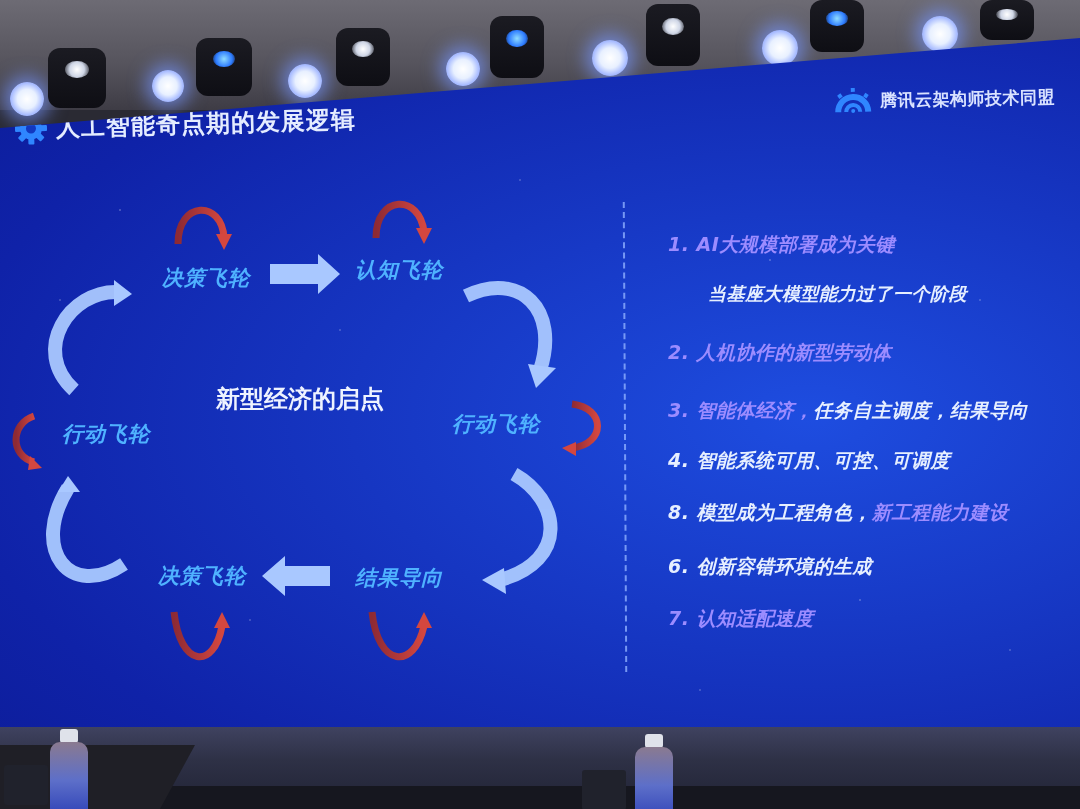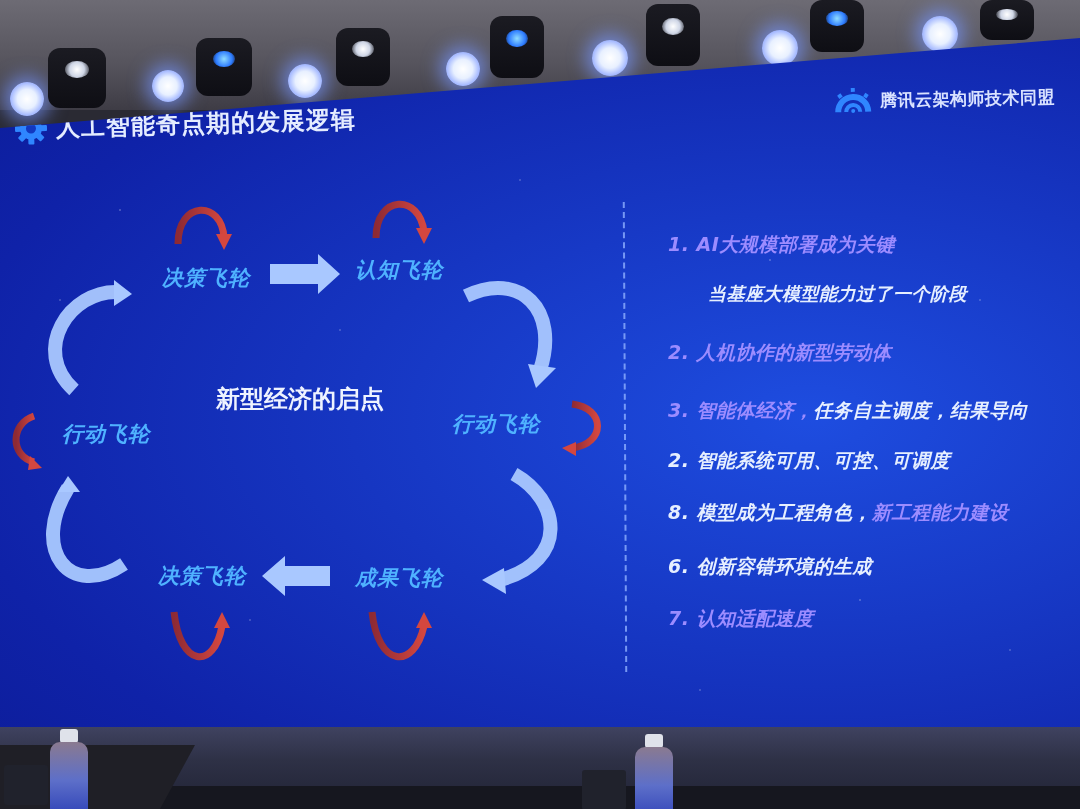--- a/index.html
+++ b/index.html
@@ -204,39 +204,39 @@
         <polygon points="576,262 576,276 562,268"></polygon>
         <polygon points="30,276 42,288 28,290"></polygon>
         <polygon points="214,448 230,448 222,432"></polygon>
         <polygon points="416,448 432,448 424,432"></polygon>
       </g>
     </svg>
 
     <span class="node" style="left:162px;top:84px;">决策飞轮</span>
     <span class="node" style="left:355px;top:76px;">认知飞轮</span>
     <span class="node" style="left:452px;top:230px;">行动飞轮</span>
-    <span class="node" style="left:355px;top:384px;">成果飞轮</span>
+    <span class="node" style="left:355px;top:384px;">结果导向</span>
     <span class="node" style="left:158px;top:382px;">决策飞轮</span>
     <span class="node" style="left:62px;top:240px;">行动飞轮</span>
 
     <div class="center-text">
       <div>新型经济的启点</div>
     </div>
   </div>
 
   <div class="divider"></div>
 
   <div class="points">
     <div class="point c-purple" style="top:0px;">1. AI大规模部署成为关键</div>
     <div class="point c-white" style="left:20px;top:50px;font-size:18px;margin-left:20px;">当基座大模型能力过了一个阶段</div>
     <div class="point c-purple" style="top:108px;">2. 人机协作的新型劳动体</div>
     <div class="point" style="top:166px;">
       <span class="c-purple">3. 智能体经济，</span><span class="c-white">任务自主调度，结果导向</span>
     </div>
-    <div class="point c-white" style="top:216px;">2. 智能系统可用、可控、可调度</div>
+    <div class="point c-white" style="top:216px;">4. 智能系统可用、可控、可调度</div>
     <div class="point" style="top:268px;">
       <span class="c-white">8. 模型成为工程角色，</span><span class="c-purple">新工程能力建设</span>
     </div>
     <div class="point c-white" style="top:322px;">6. 创新容错环境的生成</div>
     <div class="point c-purple" style="top:374px;">7. 认知适配速度</div>
   </div>
 </div>
 
 <div class="stage"></div>
 <div class="stage-front"></div>

